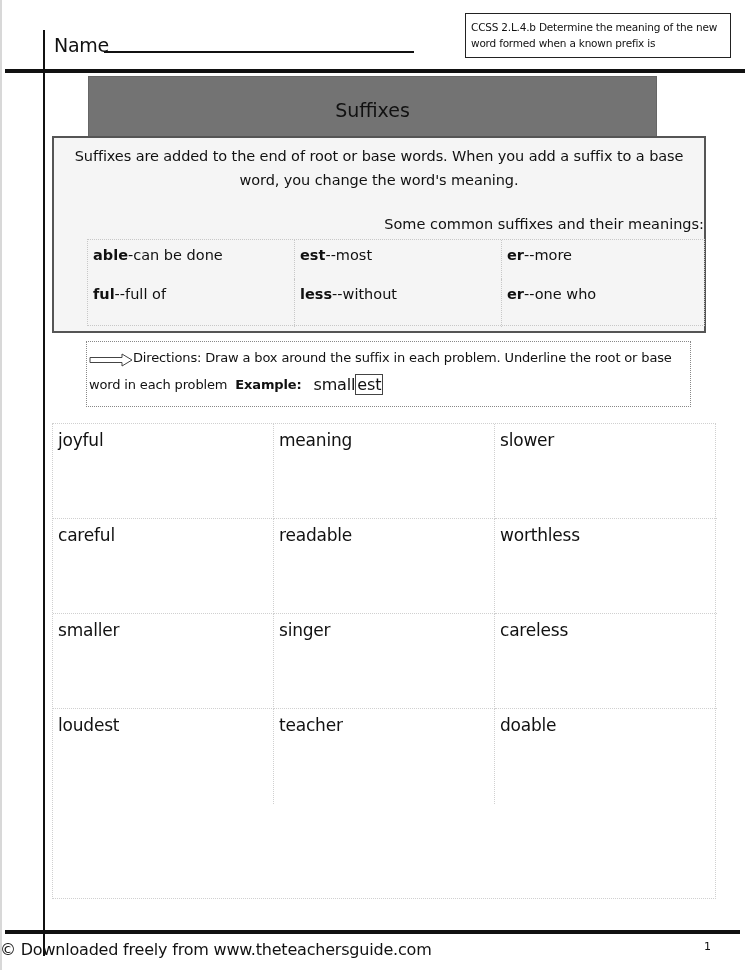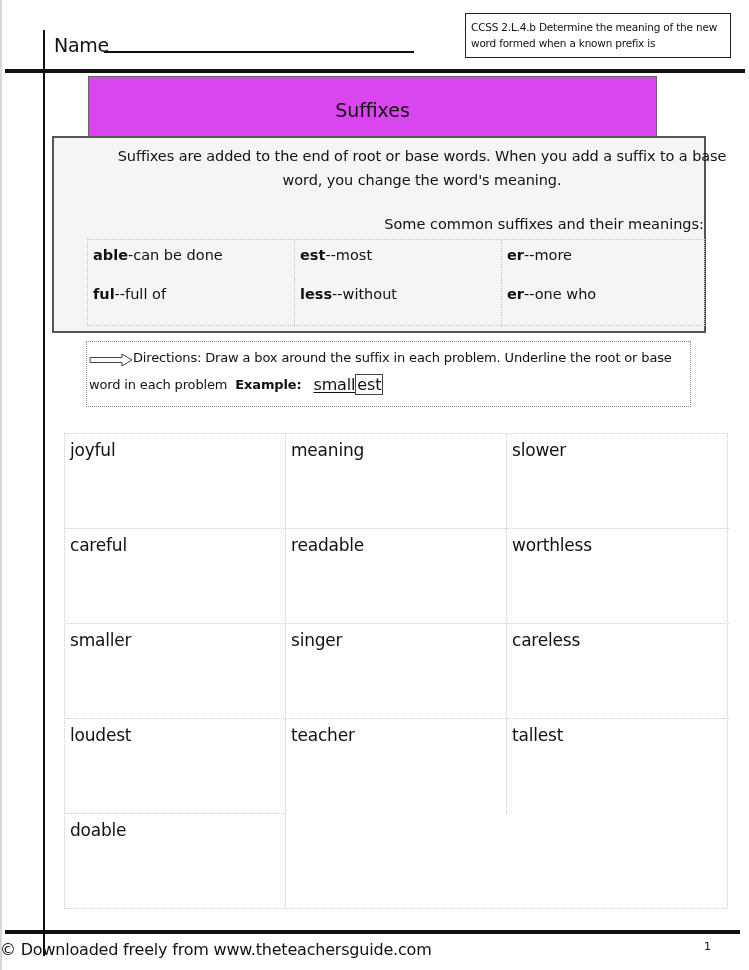--- a/index.html
+++ b/index.html
@@ -10,38 +10,38 @@
 
     .v-rule { position: absolute; left: 43px; top: 30px; width: 2px; height: 926px; background: #111; }
     .h-rule-top { position: absolute; left: 5px; top: 69px; width: 740px; height: 4px; background: #111; }
     .h-rule-bottom { position: absolute; left: 5px; top: 930px; width: 735px; height: 4px; background: #111; }
 
     .name-label { position: absolute; left: 54px; top: 34px; font-size: 19px; letter-spacing: -0.3px; }
     .name-line { position: absolute; left: 104px; top: 51px; width: 310px; height: 2px; background: #111; }
 
     .ccss-box { position: absolute; left: 465px; top: 13px; width: 266px; height: 45px; border: 1.5px solid #222; padding: 5px 4px 0 5px; font-size: 10.5px; line-height: 16px; letter-spacing: -0.2px; }
 
-    .title-box { position: absolute; left: 88px; top: 76px; width: 569px; height: 64px; background: #d946ef; border: 1.5px solid #666; display: flex; align-items: center; justify-content: center; font-size: 19px; padding-top: 4px; }
+    .title-box { position: absolute; left: 88px; top: 76px; width: 569px; height: 64px; background: #737373; border: 1.5px solid #666; display: flex; align-items: center; justify-content: center; font-size: 19px; padding-top: 4px; }
 
     .info-box { position: absolute; left: 52px; top: 136px; width: 654px; height: 197px; background: #f5f5f5; border: 2px solid #555; }
-    .info-intro { position: absolute; left: 0; top: 6px; width: 100%; text-align: center; font-size: 14.5px; line-height: 24px; letter-spacing: -0.1px; margin-left: 43px; }
+    .info-intro { position: absolute; left: 0; top: 6px; width: 100%; text-align: center; font-size: 14.5px; line-height: 24px; letter-spacing: -0.1px; }
     .info-sub { position: absolute; left: 0; top: 78px; width: 100%; text-align: right; font-size: 14.5px; }
     .suffix-grid { position: absolute; left: 33px; top: 101px; width: 618px; height: 87px; border: 1px dotted #c8c8c8; display: grid; grid-template-columns: 207px 207px 204px; grid-template-rows: 39px 48px; }
     .suffix-cell { border-right: 1px dotted #c8c8c8; padding: 7px 0 0 5px; font-size: 14.5px; }
     .suffix-cell:nth-child(3n) { border-right: none; }
     .suffix-cell b { font-weight: bold; }
 
     .dir-box { position: absolute; left: 86px; top: 341px; width: 605px; height: 66px; border: 1px dotted #888; padding: 3px 0 0 2px; font-size: 13px; line-height: 26px; letter-spacing: -0.15px; }
     .dir-arrow { display: inline-block; vertical-align: middle; width: 44px; height: 14px; position: relative; top: -2px; }
     .dir-example-label { font-weight: bold; margin-left: 4px; }
     .ex-word { font-size: 16px; margin-left: 8px; position: relative; top: 1px; }
-    .ex-root { text-decoration: underline; text-underline-offset: 2px; }
+    .ex-root { text-underline-offset: 2px; }
     .ex-suffix { border: 1px solid #444; padding: 0 1px; }
 
-    .word-grid { position: absolute; left: 64px; top: 423px; width: 664px; height: 476px; border: 1px dotted #d0d0d0; display: grid; grid-template-columns: 221px 221px 222px; grid-template-rows: repeat(5, 95px); margin-top: 10px; }
+    .word-grid { position: absolute; left: 52px; top: 423px; width: 664px; height: 476px; border: 1px dotted #d0d0d0; display: grid; grid-template-columns: 221px 221px 222px; grid-template-rows: repeat(5, 95px); }
     .word-cell { border-right: 1px dotted #d0d0d0; border-bottom: 1px dotted #d0d0d0; padding: 6px 0 0 5px; font-size: 17px; letter-spacing: -0.2px; }
     .word-cell:nth-child(3n) { border-right: none; }
     .word-cell:nth-last-child(-n+3) { border-bottom: none; }
 
     .footer-credit { position: absolute; left: 0; top: 940px; width: 635px; text-align: left; font-size: 16px; letter-spacing: -0.2px; }
     .footer-page { position: absolute; left: 704px; top: 940px; font-size: 11px; }
   </style>
 </head>
 <body>
 
@@ -85,18 +85,17 @@
   <div class="word-cell">meaning</div>
   <div class="word-cell">slower</div>
   <div class="word-cell">careful</div>
   <div class="word-cell">readable</div>
   <div class="word-cell">worthless</div>
   <div class="word-cell">smaller</div>
   <div class="word-cell">singer</div>
   <div class="word-cell">careless</div>
   <div class="word-cell">loudest</div>
   <div class="word-cell">teacher</div>
-  <div class="word-cell">tallest</div>
   <div class="word-cell">doable</div>
 </div>
 
 <div class="footer-credit">© Downloaded freely from www.theteachersguide.com</div>
 <div class="footer-page">1</div>
 
 </body></html>

